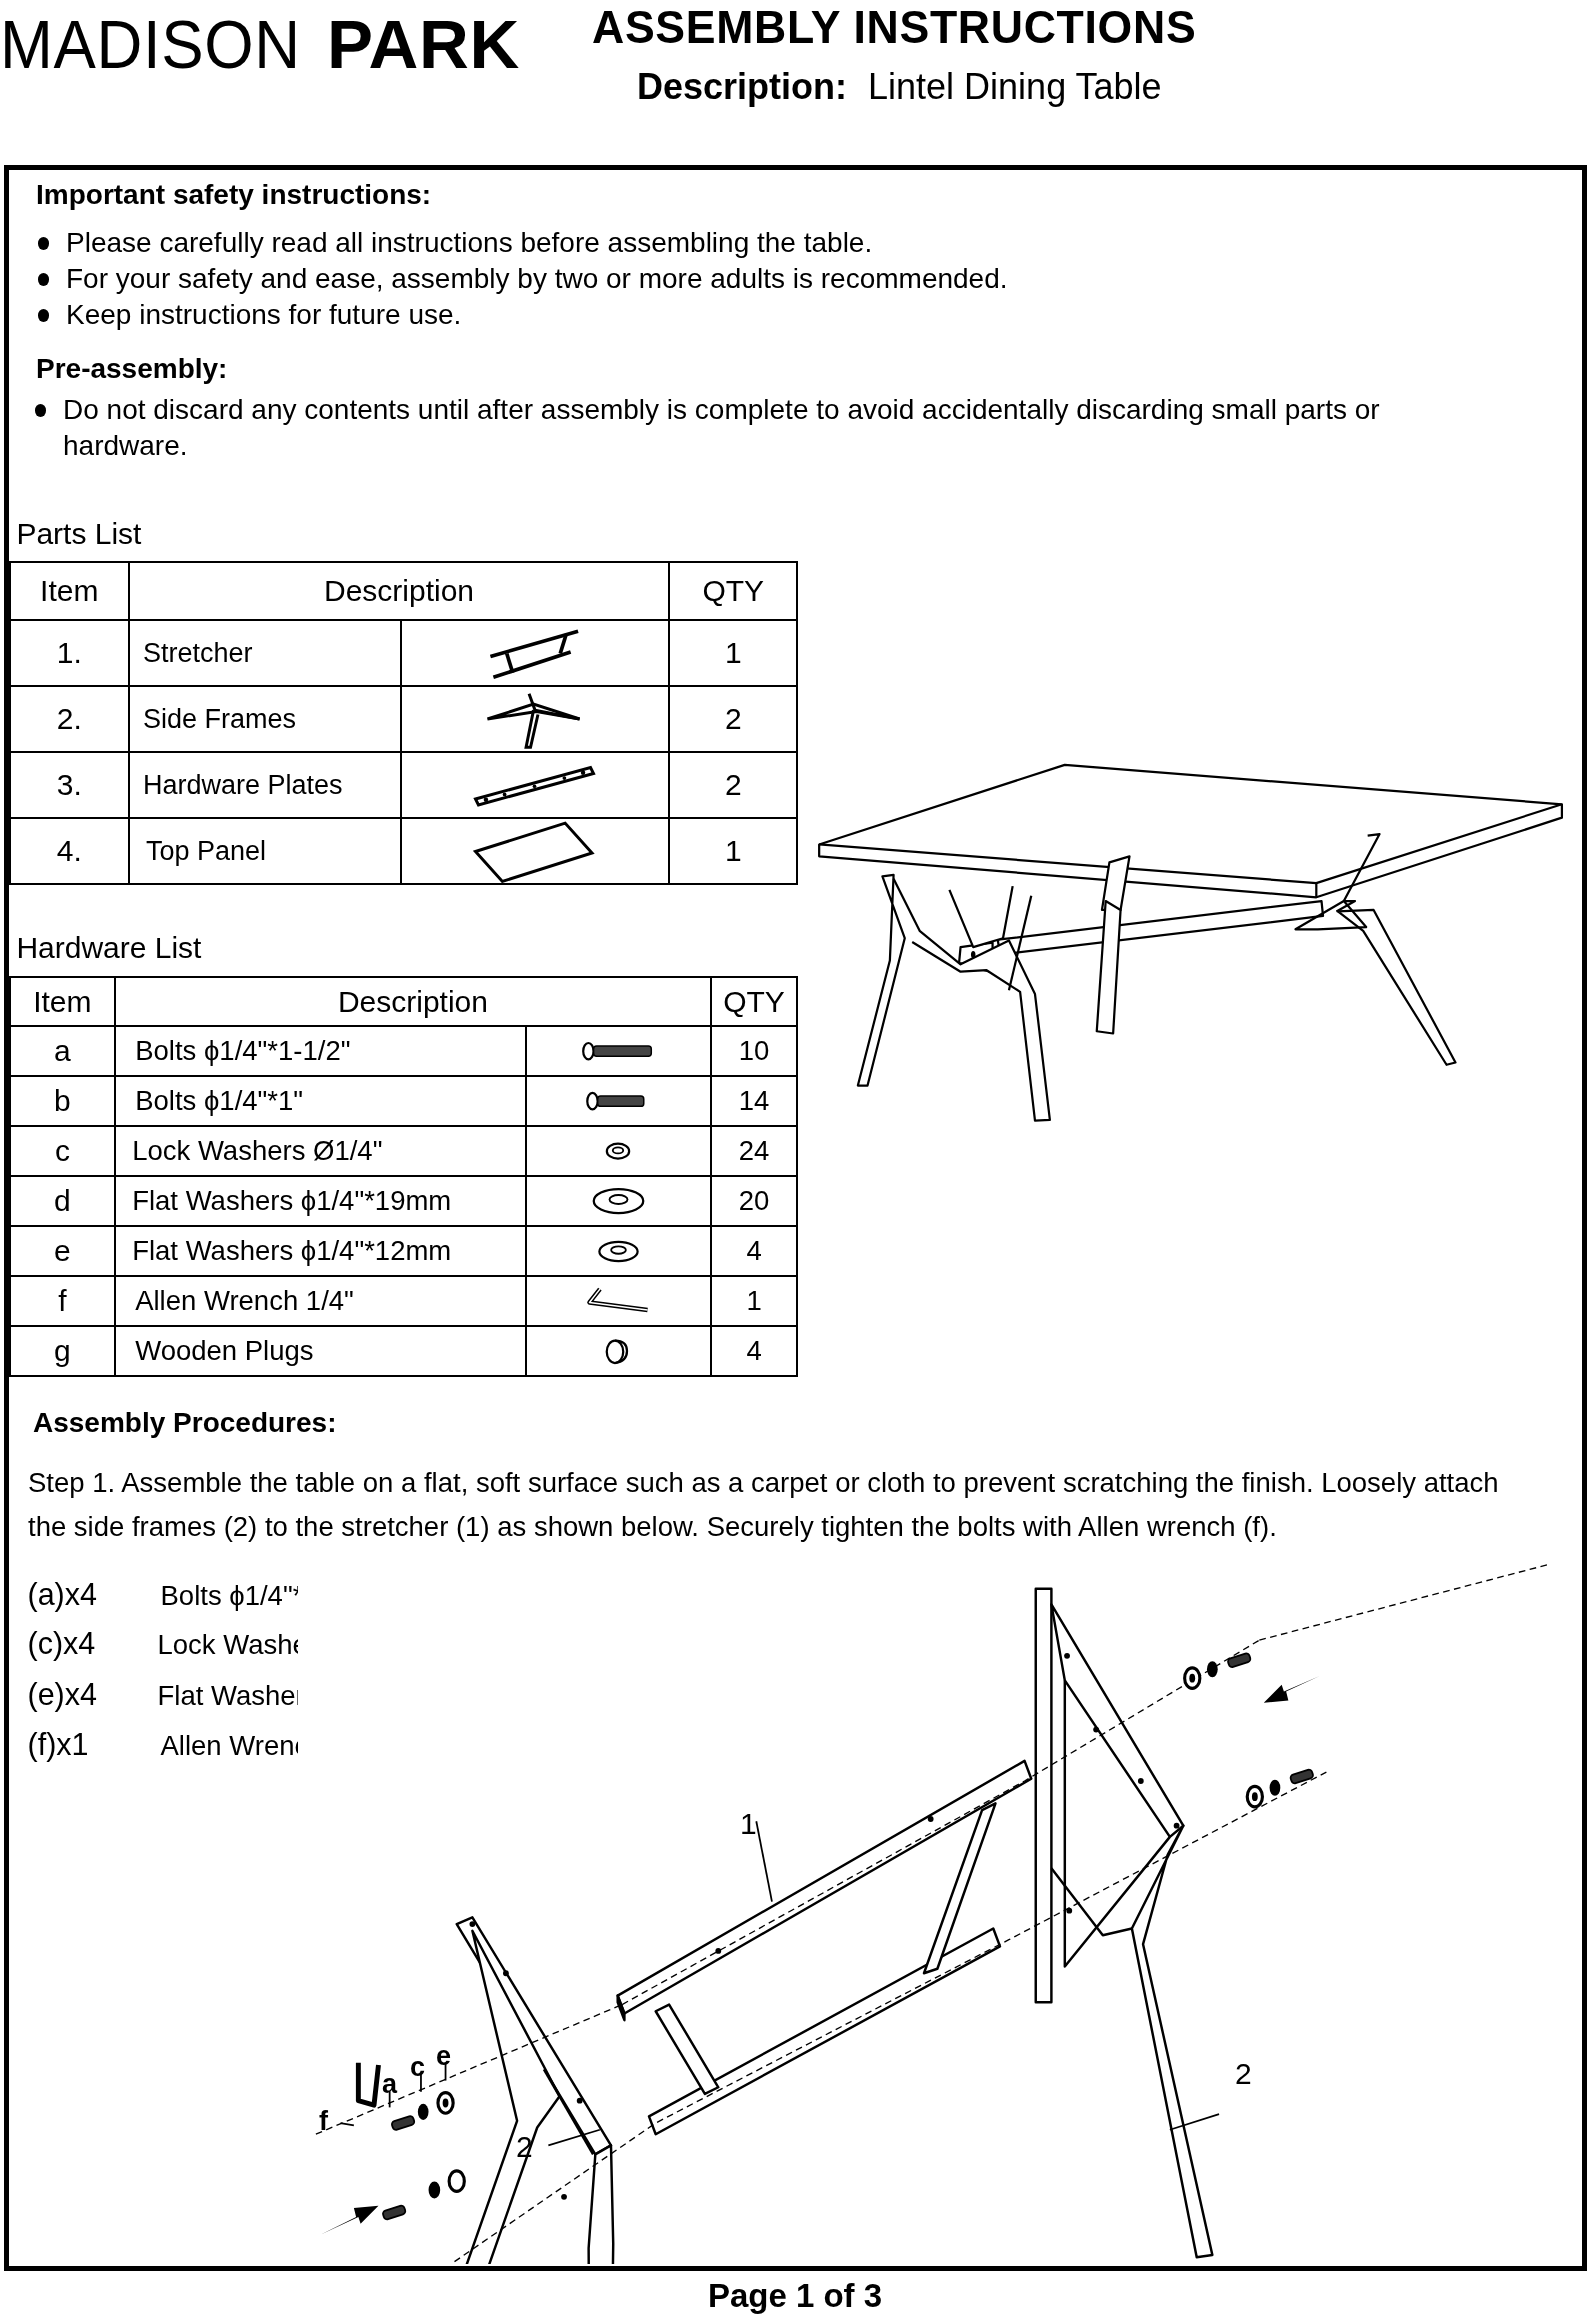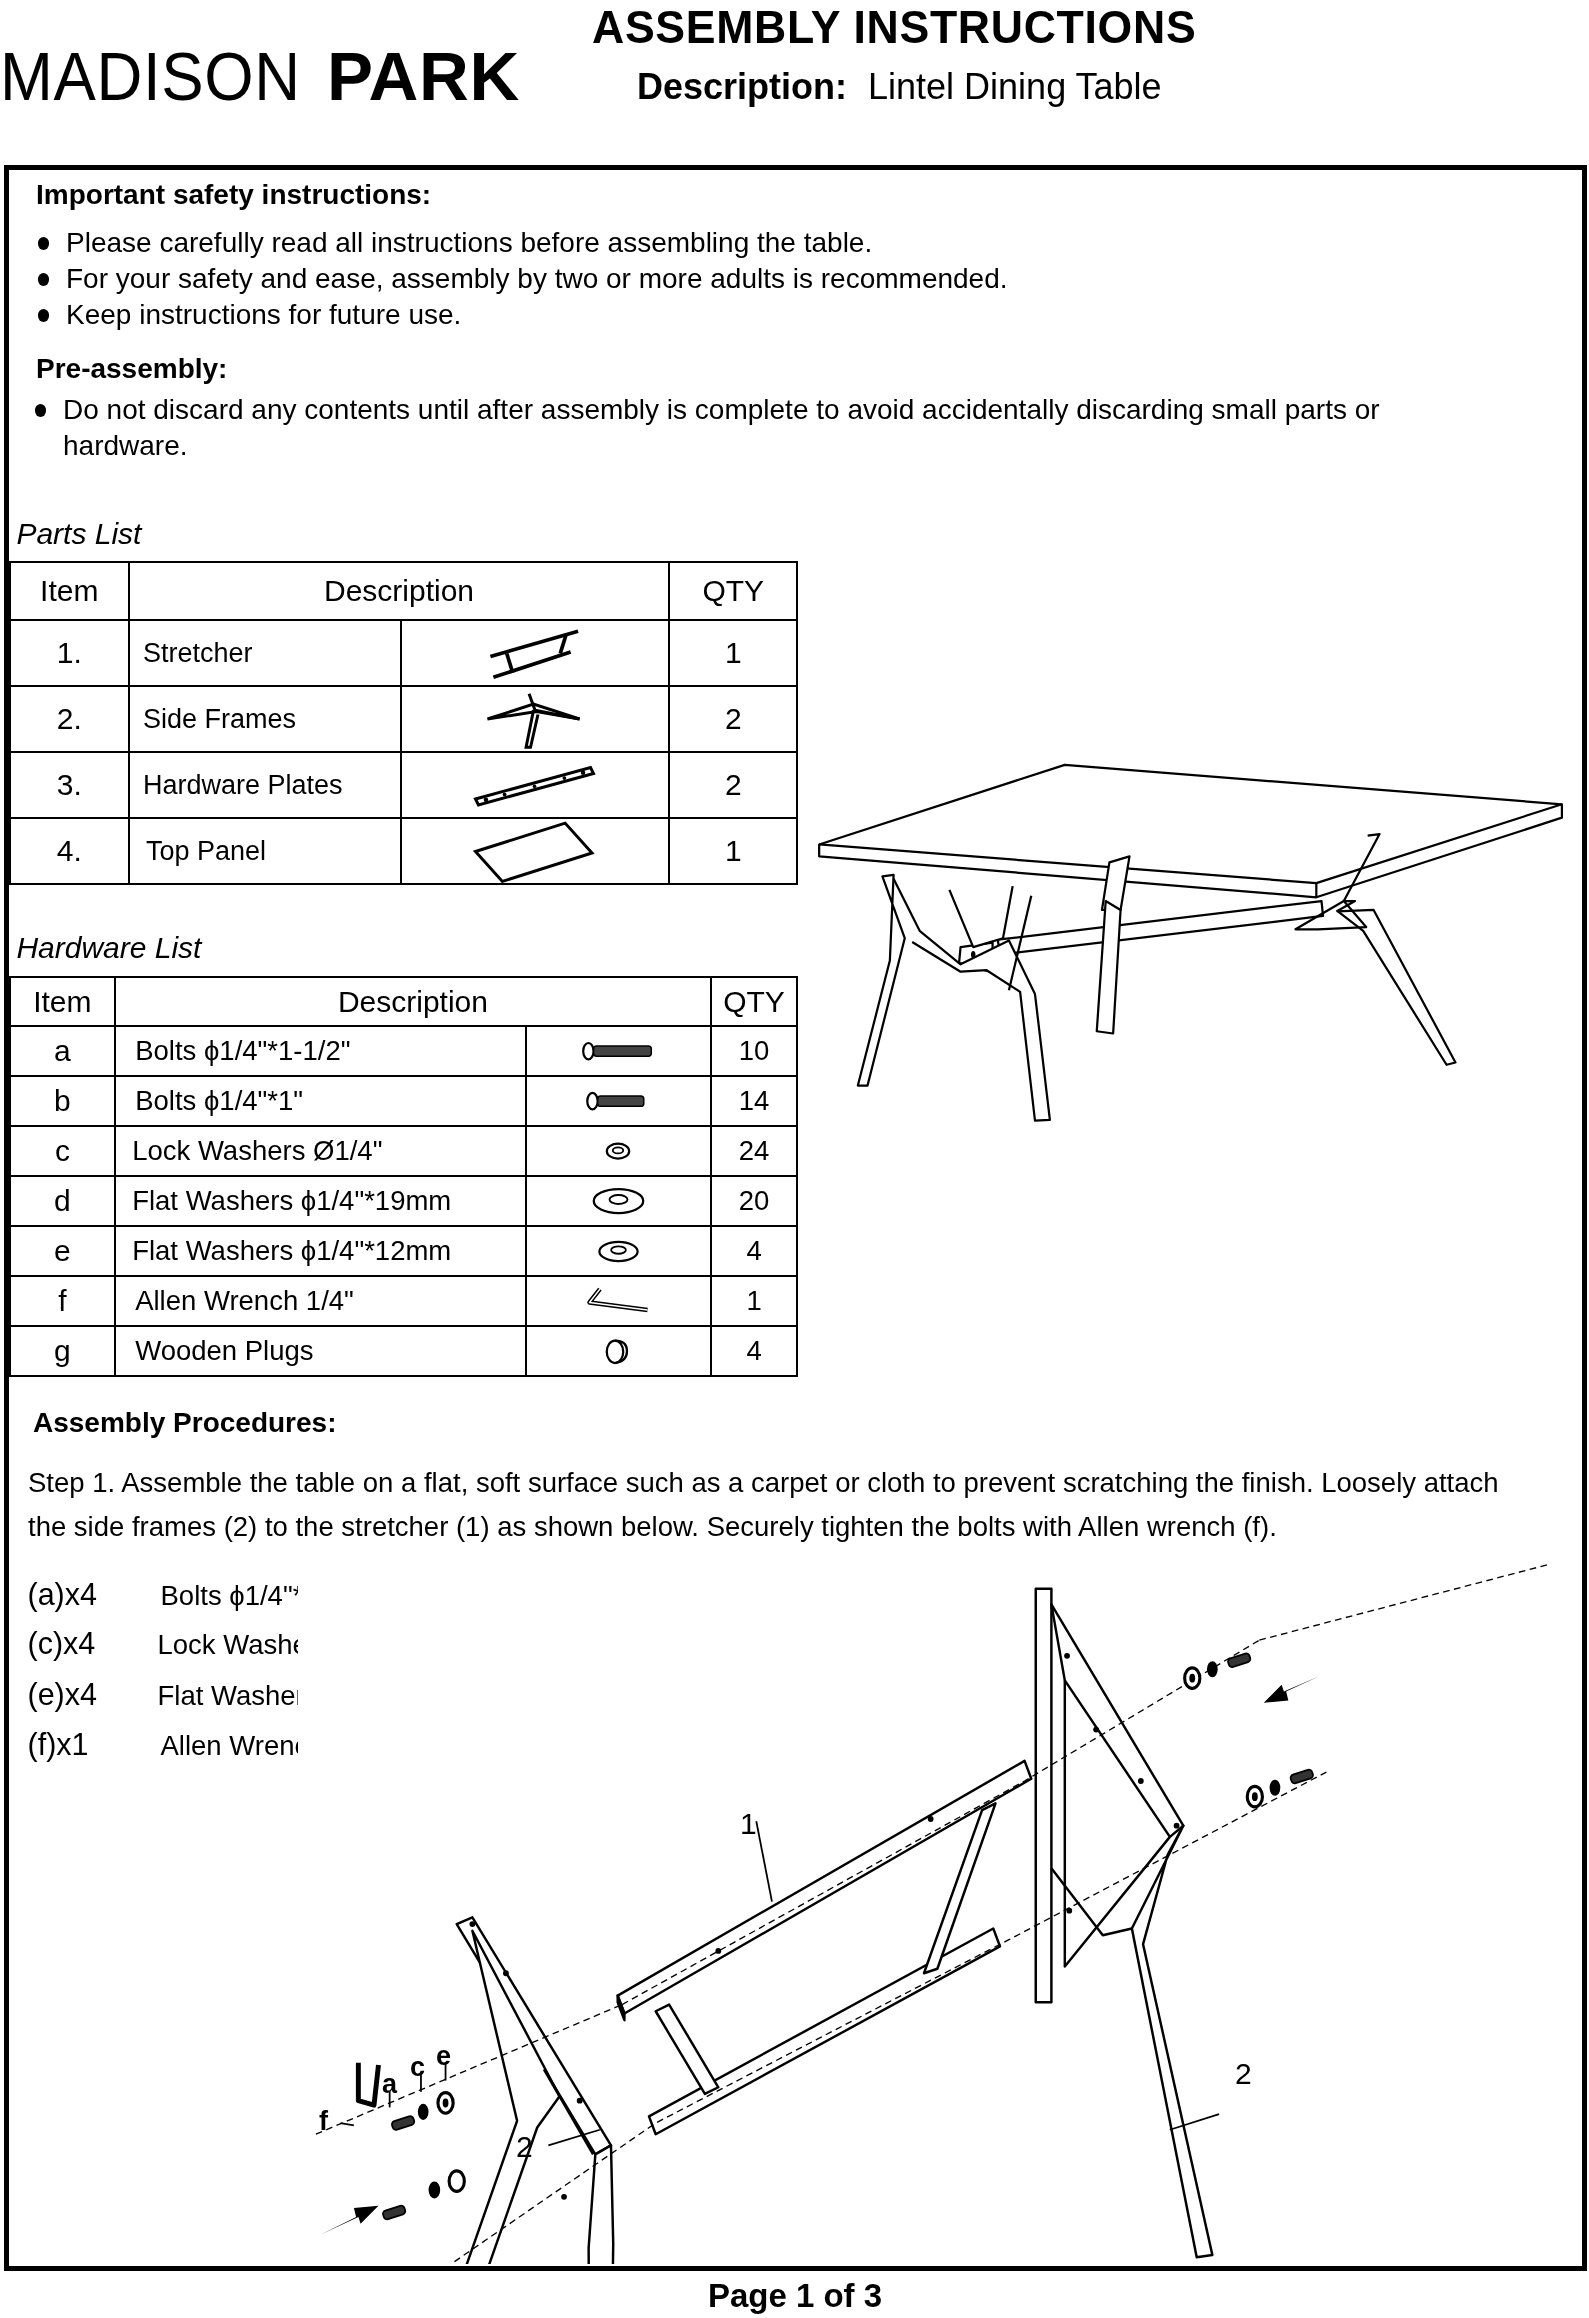--- a/index.html
+++ b/index.html
@@ -1,34 +1,34 @@
 <!DOCTYPE html>
 <html style="font-size:12px"><head>
 <meta charset="utf-8">
 <style>
   html, body { margin: 0; padding: 0; background: #ffffff; }
   body { width: 1590px; height: 2319px; position: relative; overflow: hidden;
          font-family: "Liberation Sans", sans-serif; color: #000; }
   .abs { position: absolute; }
-  .logo { left: 0; top: 10.4px; font-size: 69px; line-height: 1; letter-spacing: 0.7px; white-space: nowrap; margin-top: 32px; }
+  .logo { left: 0; top: 10.4px; font-size: 69px; line-height: 1; letter-spacing: 0.7px; white-space: nowrap; }
   .logo .thin { font-weight: 400; transform: scaleX(0.92); display: inline-block; transform-origin: left; }
   .logo .bold { font-weight: 700; }
   .title { left: 592px; top: 0px; font-size: 46px; font-weight: 700; white-space: nowrap; letter-spacing: 0.7px; transform: scaleX(0.97); transform-origin: left; }
   .subtitle { left: 637px; top: 66px; font-size: 36px; white-space: nowrap; }
   .subtitle .lbl { font-weight: 700; margin-right: 21px; }
   .frame { left: 3.7px; top: 165px; width: 1573px; height: 2096px; border: 5.2px solid #000; }
   .h-bold { font-weight: 700; font-size: 28px; white-space: nowrap; }
   .bullet-list { margin: 0; padding: 0; list-style: none; }
   .bullet-list li { position: relative; padding-left: 30px; font-size: 28px; line-height: 36px; }
   .bullet-list li::before { content: ""; position: absolute; left: 1.5px; top: 12px; width: 11.2px; height: 12.7px; border-radius: 50%; background: #000; }
   table.grid { position: absolute; border-collapse: collapse; }
   table.grid td { border: 2.2px solid #000; padding: 0; font-size: 30px; vertical-align: middle; }
   .c { text-align: center; }
   .pl { padding-left: 13.4px !important; }
-  .section-label { font-size: 30px; white-space: nowrap; font-style: italic; }
+  .section-label { font-size: 30px; white-space: nowrap; }
   .step-text { left: 28px; top: 1461px; width: 1489px; font-size: 27.5px; line-height: 44px; }
   .hw-step-row { position: absolute; left: 27.5px; font-size: 30.5px; white-space: nowrap; }
   .hw-step-row .code { display: inline-block; width: 118px; }
   .footer { left: 0; width: 1590px; top: 2277px; text-align: center; font-size: 33px; font-weight: 700; }
   svg { display: block; }
 </style>
 </head>
 <body>
 
 <div class="abs logo">

